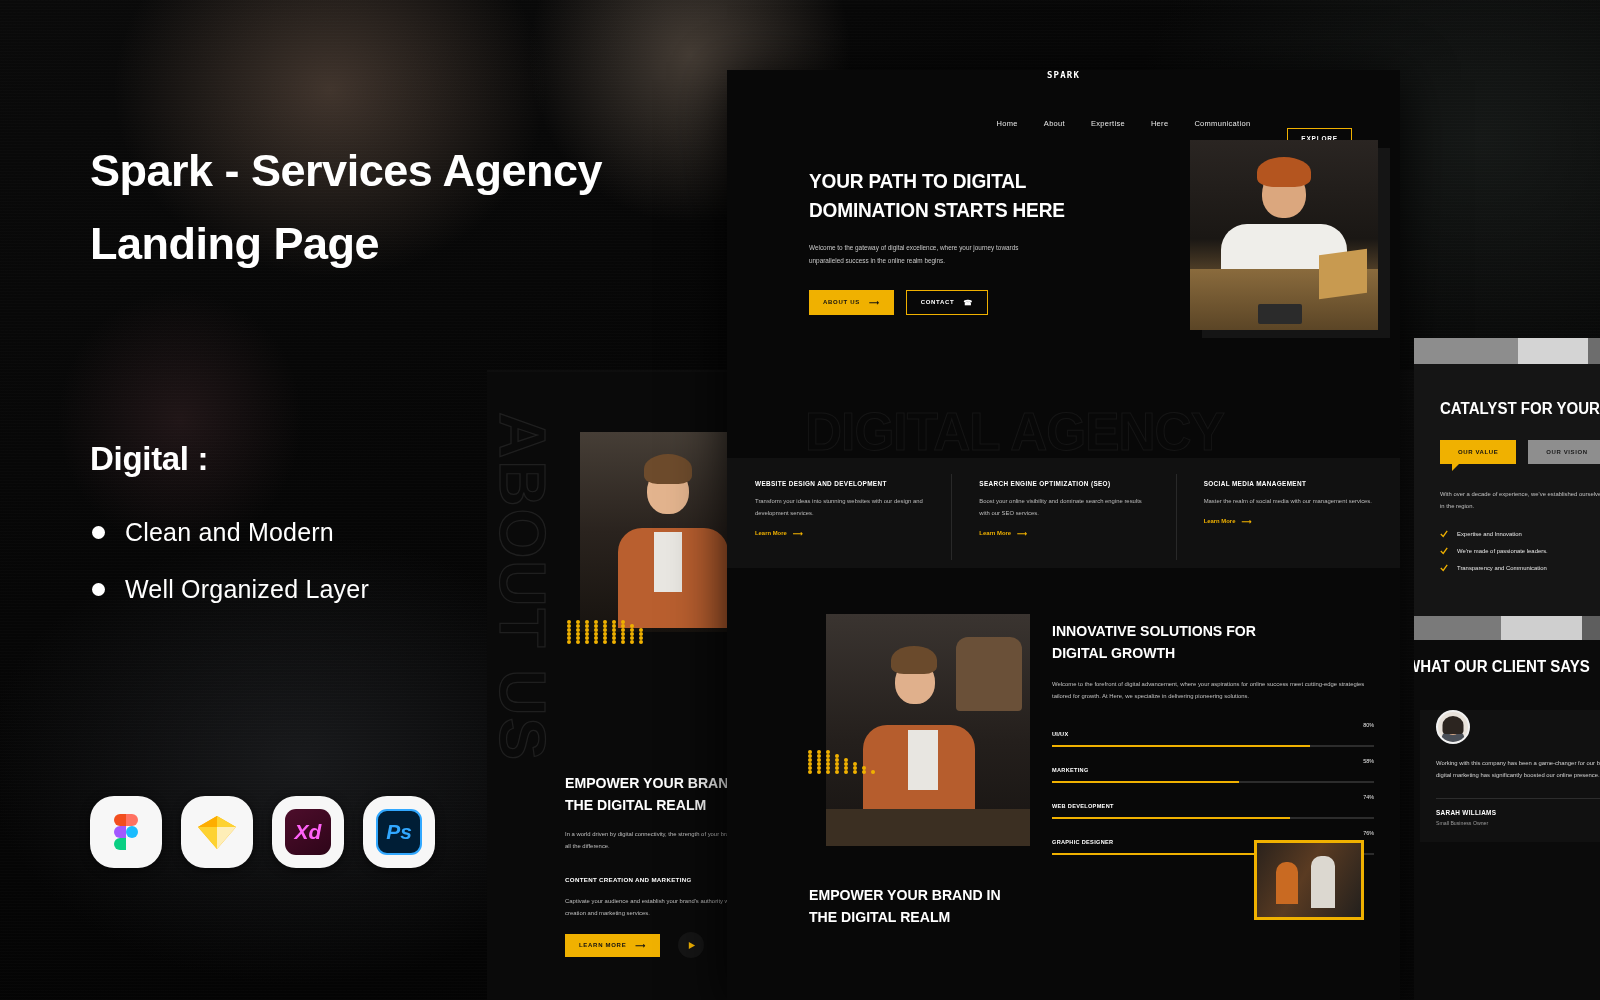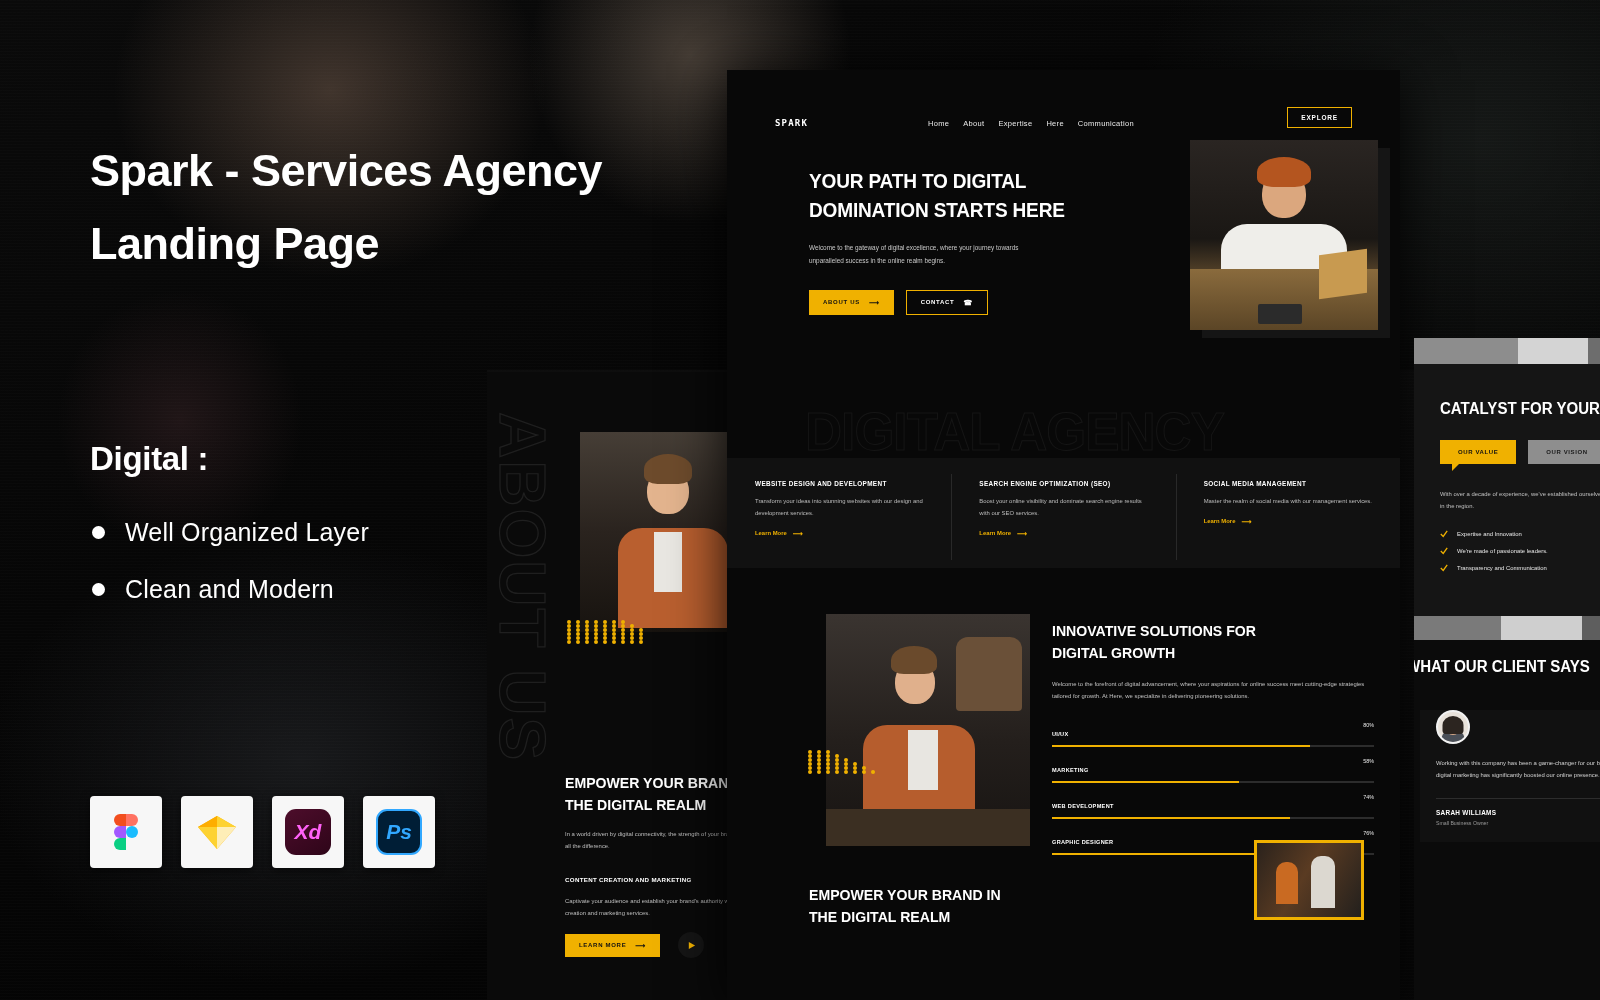--- a/index.html
+++ b/index.html
@@ -48,21 +48,21 @@
     margin-bottom:28px;
   }
   .feat .dot {
     width:13px; height:13px; border-radius:50%; background:#fff; flex:none;
   }
   .feat .txt { font-size:25px; color:#fff; font-weight:400; letter-spacing:0.2px; }
 
   
   #apps { position:absolute; left:90px; top:796px; display:flex; gap:19px; z-index:5; }
   .app {
-    width:72px; height:72px; border-radius:4px; background:#f7f7f7;
+    width:72px; height:72px; border-radius:24px; background:#f7f7f7;
     display:flex; align-items:center; justify-content:center;
     box-shadow:0 2px 10px rgba(0,0,0,0.6);
   }
   .figma-mark { width:24px; height:36px; position:relative; }
   .figma-mark i { position:absolute; display:block; }
   .f1 { width:12px;height:12px;left:0;top:0;background:#f24e1e;border-radius:6px 0 0 6px;}
   .f2 { width:12px;height:12px;left:12px;top:0;background:#ff7262;border-radius:0 6px 6px 0;}
   .f3 { width:12px;height:12px;left:0;top:12px;background:#a259ff;border-radius:6px 0 0 6px;}
   .f4 { width:12px;height:12px;left:12px;top:12px;background:#1abcfe;border-radius:50%;}
   .f5 { width:12px;height:12px;left:0;top:24px;background:#0acf83;border-radius:6px 0 0 6px;}
@@ -79,24 +79,24 @@
     color:#31a8ff;font-weight:700;font-size:21px;font-style:italic;
   }
 
   
   .mock { position:absolute; background:#0c0c0c; overflow:hidden; }
 
   
   #mock-main { left:727px; top:70px; width:673px; height:930px; background:#080808;
     box-shadow:0 10px 50px rgba(0,0,0,0.9); z-index:6; }
 
-  .m-nav { height:58px; display:flex; align-items:flex-end; padding:0 48px; }
+  .m-nav { height:58px; display:flex; align-items:center; padding:0 48px;flex-direction:column; }
   .m-logo { color:#fff; font-size:9px; font-weight:700; letter-spacing:1.2px;
     font-family:"DejaVu Sans Mono", monospace; }
-  .m-links { display:flex; gap:14px; margin-left:120px; }
+  .m-links { display:flex; gap:26px; margin-left:120px;margin-top:39px; }
   .m-links span { color:#e8e8e8; font-size:7.5px; letter-spacing:0.3px; }
   .m-cta {
     margin-left:auto; border:1px solid #f0b100; color:#fff; font-size:6.5px;
     font-weight:700; letter-spacing:0.8px; padding:6px 13px;
   }
 
   .m-hero { position:relative; height:330px; padding:38px 0 0 82px; }
   .m-hero h2 {
     color:#fff; font-size:20.5px; line-height:1.42; font-weight:700;
     letter-spacing:-0.2px; font-family:"Liberation Sans Narrow","Liberation Sans",sans-serif;
@@ -292,25 +292,25 @@
 
 <div id="promo">
   <h1>Spark - Services Agency Landing Page</h1>
 </div>
 
 <div id="featured-title">Digital :</div>
 
 <div id="feature-list">
   <div class="feat">
     <span class="dot"></span>
-    <span class="txt">Well Organized Layer</span>
+    <span class="txt">Clean and Modern</span>
   </div>
   <div class="feat">
     <span class="dot"></span>
-    <span class="txt">Clean and Modern</span>
+    <span class="txt">Well Organized Layer</span>
   </div>
 </div>
 
 <div id="apps">
   <div class="app">
     <span class="figma-mark">
       <i class="f1"></i>
         <i class="f2"></i>
         <i class="f3"></i>
         <i class="f4"></i>

